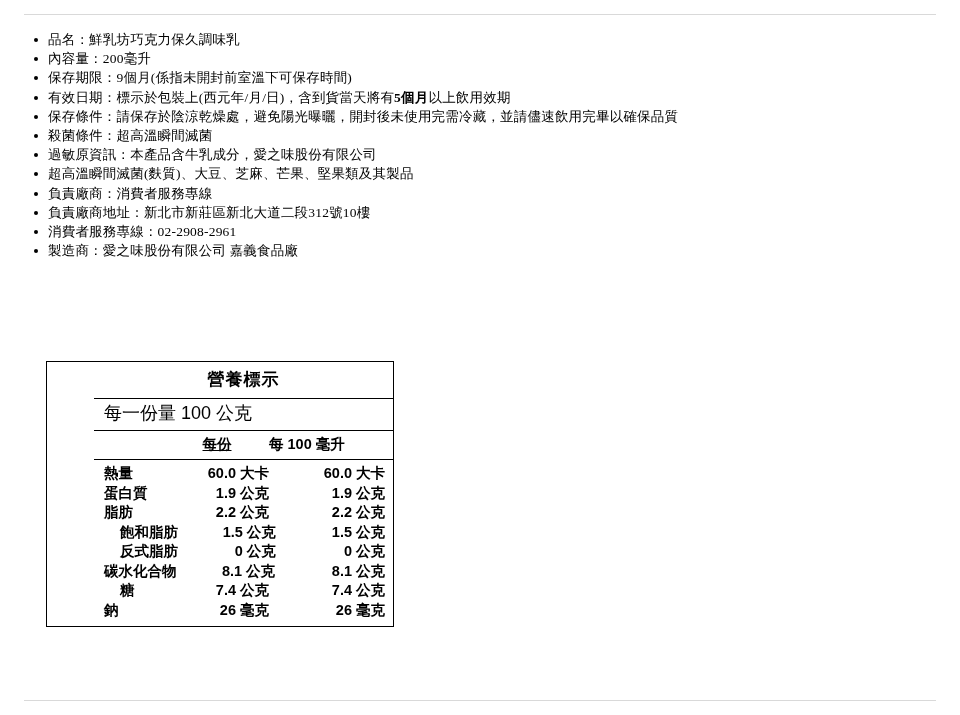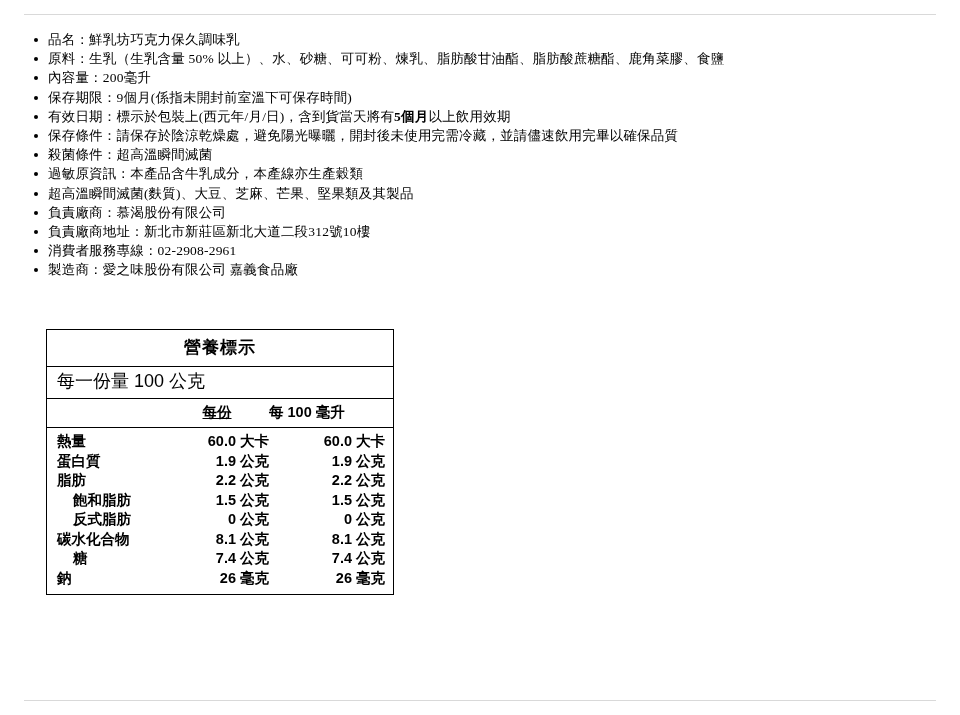--- a/index.html
+++ b/index.html
@@ -65,26 +65,27 @@
   }
   .info-list li b {
     font-weight: bold;
     text-align: right;
   }
 
   
   .nutrition {
     position: absolute;
     left: 46px;
-    top: 329px;
+    top: 361px;
     width: 348px;
     border: 1.5px solid #000;
     box-sizing: border-box;
     background: #fff;
     font-family: "Liberation Sans", "DejaVu Sans", sans-serif;
+    padding-left: 47px;
   }
   .nutrition .nt-title {
     text-align: center;
     font-size: 17px;
     font-weight: bold;
     padding: 6px 0 7px;
     letter-spacing: 1px;
     border-bottom: 1.5px solid #000;
     font-family: "Liberation Serif", "DejaVu Serif", serif;
   }
@@ -123,29 +124,28 @@
 </style>
 </head>
 <body>
 
 <div class="page">
 
   <div class="rule-top"></div>
 
   <ul class="info-list">
     <li>品名：鮮乳坊巧克力保久調味乳</li>
-    <li>原料：生乳（生乳含量 50% 以上）、水、砂糖、可可粉、煉乳、脂肪酸甘油酯、脂肪酸蔗糖酯、鹿角菜膠、食鹽</li>
     <li>內容量：200毫升</li>
     <li>保存期限：9個月(係指未開封前室溫下可保存時間)</li>
     <li>有效日期：標示於包裝上(西元年/月/日)，含到貨當天將有<b>5個月</b>以上飲用效期</li>
     <li>保存條件：請保存於陰涼乾燥處，避免陽光曝曬，開封後未使用完需冷藏，並請儘速飲用完畢以確保品質</li>
     <li>殺菌條件：超高溫瞬間滅菌</li>
-    <li>過敏原資訊：本產品含牛乳成分，本產線亦生產穀類</li>
+    <li>過敏原資訊：本產品含牛乳成分，愛之味股份有限公司</li>
     <li>超高溫瞬間滅菌(麩質)、大豆、芝麻、芒果、堅果類及其製品</li>
-    <li>負責廠商：慕渴股份有限公司</li>
+    <li>負責廠商：消費者服務專線</li>
     <li>負責廠商地址：新北市新莊區新北大道二段312號10樓</li>
     <li>消費者服務專線：02-2908-2961</li>
     <li>製造商：愛之味股份有限公司 嘉義食品廠</li>
   </ul>
 
   <div class="nutrition">
     <div class="nt-title">營養標示</div>
 
     <div class="nt-serving">
       <div>每一份量 100 公克</div>

